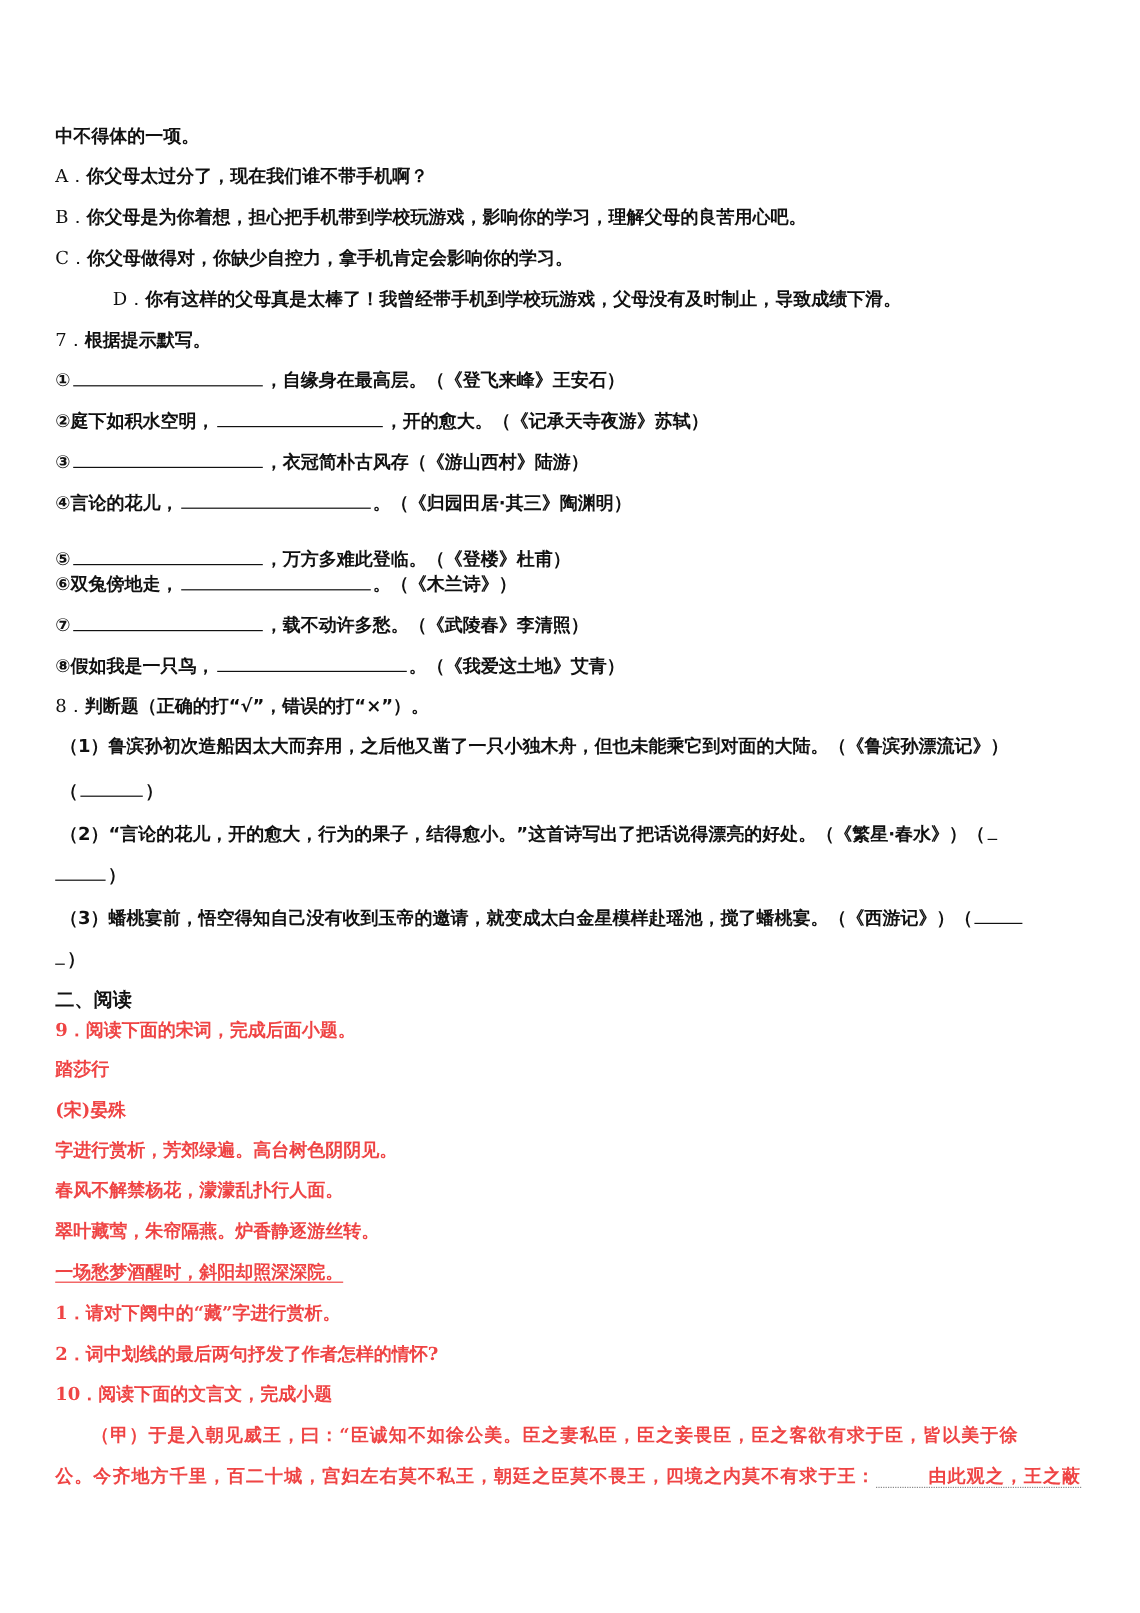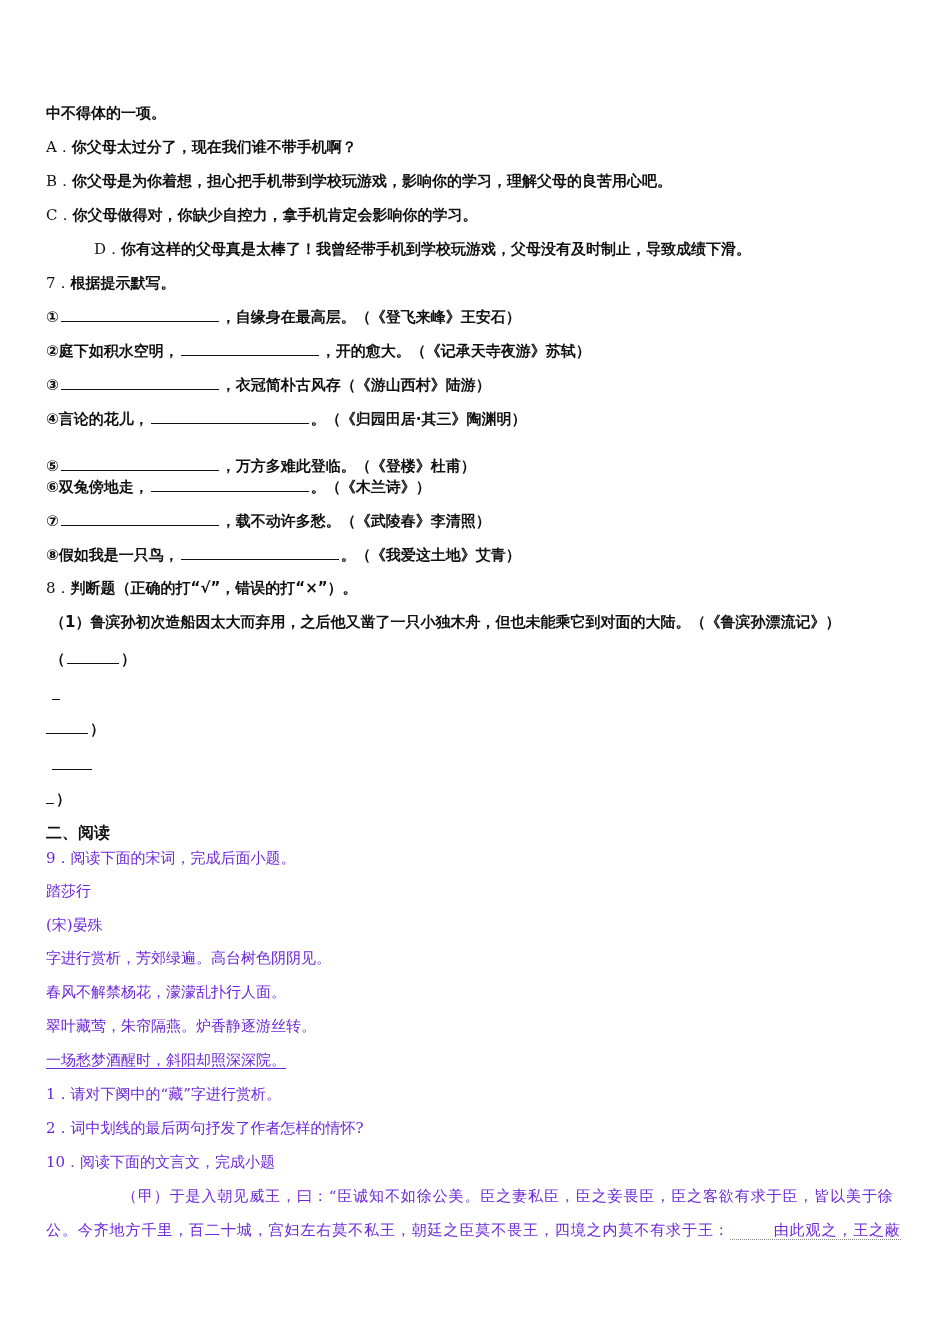--- a/index.html
+++ b/index.html
@@ -27,22 +27,22 @@
       font-size: 15px;
       line-height: 20px;
     }
     .bold {
       font-family: "DejaVu Sans", "Liberation Sans", sans-serif;
       font-weight: bold;
       color: #111;
     }
     .serif {
       font-family: "DejaVu Serif", "Liberation Serif", serif;
-      font-weight: normal;
-      color: #6d28d9;
+      font-weight: bold;
+      color: #ef4444;
     }
     .mono-num {
       font-family: "DejaVu Serif", "Liberation Serif", serif;
       font-weight: normal;
     }
     .blank {
       display: inline-block;
       border-bottom: 1.2px solid #111;
       height: 15px;
       vertical-align: baseline;
@@ -114,28 +114,28 @@
   <div class="line bold" style="top:578px;">
     <span class="mono-num">8．</span><span>判断题（正确的打“√”，错误的打“×”）。</span>
   </div>
 
   <div class="line bold" style="top:612px; left:4px;">（1）鲁滨孙初次造船因太大而弃用，之后他又凿了一只小独木舟，但也未能乘它到对面的大陆。（《鲁滨孙漂流记》）</div>
   <div class="line bold" style="top:648px; left:4px;">
     <span>（</span><span class="blank" style="width:52px;"></span><span>）</span>
   </div>
 
   <div class="line bold" style="top:684px; left:4px;">
-    <span class="blank" style="width:8px;"></span>
+    <span>（2）“言论的花儿，开的愈大，行为的果子，结得愈小。”这首诗写出了把话说得漂亮的好处。（《繁星·春水》）（</span><span class="blank" style="width:8px;"></span>
   </div>
   <div class="line bold" style="top:718px;">
     <span class="blank" style="width:42px; margin-left:0;"></span><span>）</span>
   </div>
 
   <div class="line bold" style="top:754px; left:4px;">
-    <span class="blank" style="width:40px;"></span>
+    <span>（3）蟠桃宴前，悟空得知自己没有收到玉帝的邀请，就变成太白金星模样赴瑶池，搅了蟠桃宴。（《西游记》）（</span><span class="blank" style="width:40px;"></span>
   </div>
   <div class="line bold" style="top:788px;">
     <span class="blank" style="width:8px; margin-left:0;"></span><span>）</span>
   </div>
 
   <div class="line heading" style="top:823px;">二、阅读</div>
 
   <div class="line serif" style="top:848px;">
     <span>9．</span><span>阅读下面的宋词，完成后面小题。</span>
   </div>
@@ -149,18 +149,18 @@
   <div class="line serif" style="top:1084px;">
     <span>1．</span><span>请对下阕中的“藏”字进行赏析。</span>
   </div>
   <div class="line serif" style="top:1118px;">
     <span>2．</span><span>词中划线的最后两句抒发了作者怎样的情怀?</span>
   </div>
 
   <div class="line serif" style="top:1152px;">
     <span>10．</span><span>阅读下面的文言文，完成小题</span>
   </div>
-  <div class="line serif" style="top:1186px; left:30px; letter-spacing:0.9px;margin-left:46px;">（甲）于是入朝见威王，曰：“臣诚知不如徐公美。臣之妻私臣，臣之妾畏臣，臣之客欲有求于臣，皆以美于徐</div>
+  <div class="line serif" style="top:1186px; left:30px; letter-spacing:0.9px;">（甲）于是入朝见威王，曰：“臣诚知不如徐公美。臣之妻私臣，臣之妾畏臣，臣之客欲有求于臣，皆以美于徐</div>
   <div class="line serif" style="top:1220px; letter-spacing:0.9px;">
     <span>公。今齐地方千里，百二十城，宫妇左右莫不私王，朝廷之臣莫不畏王，四境之内莫不有求于王：</span><span class="dotted-under">由此观之，王之蔽</span>
   </div>
 
 </div>
 
 </body></html>

